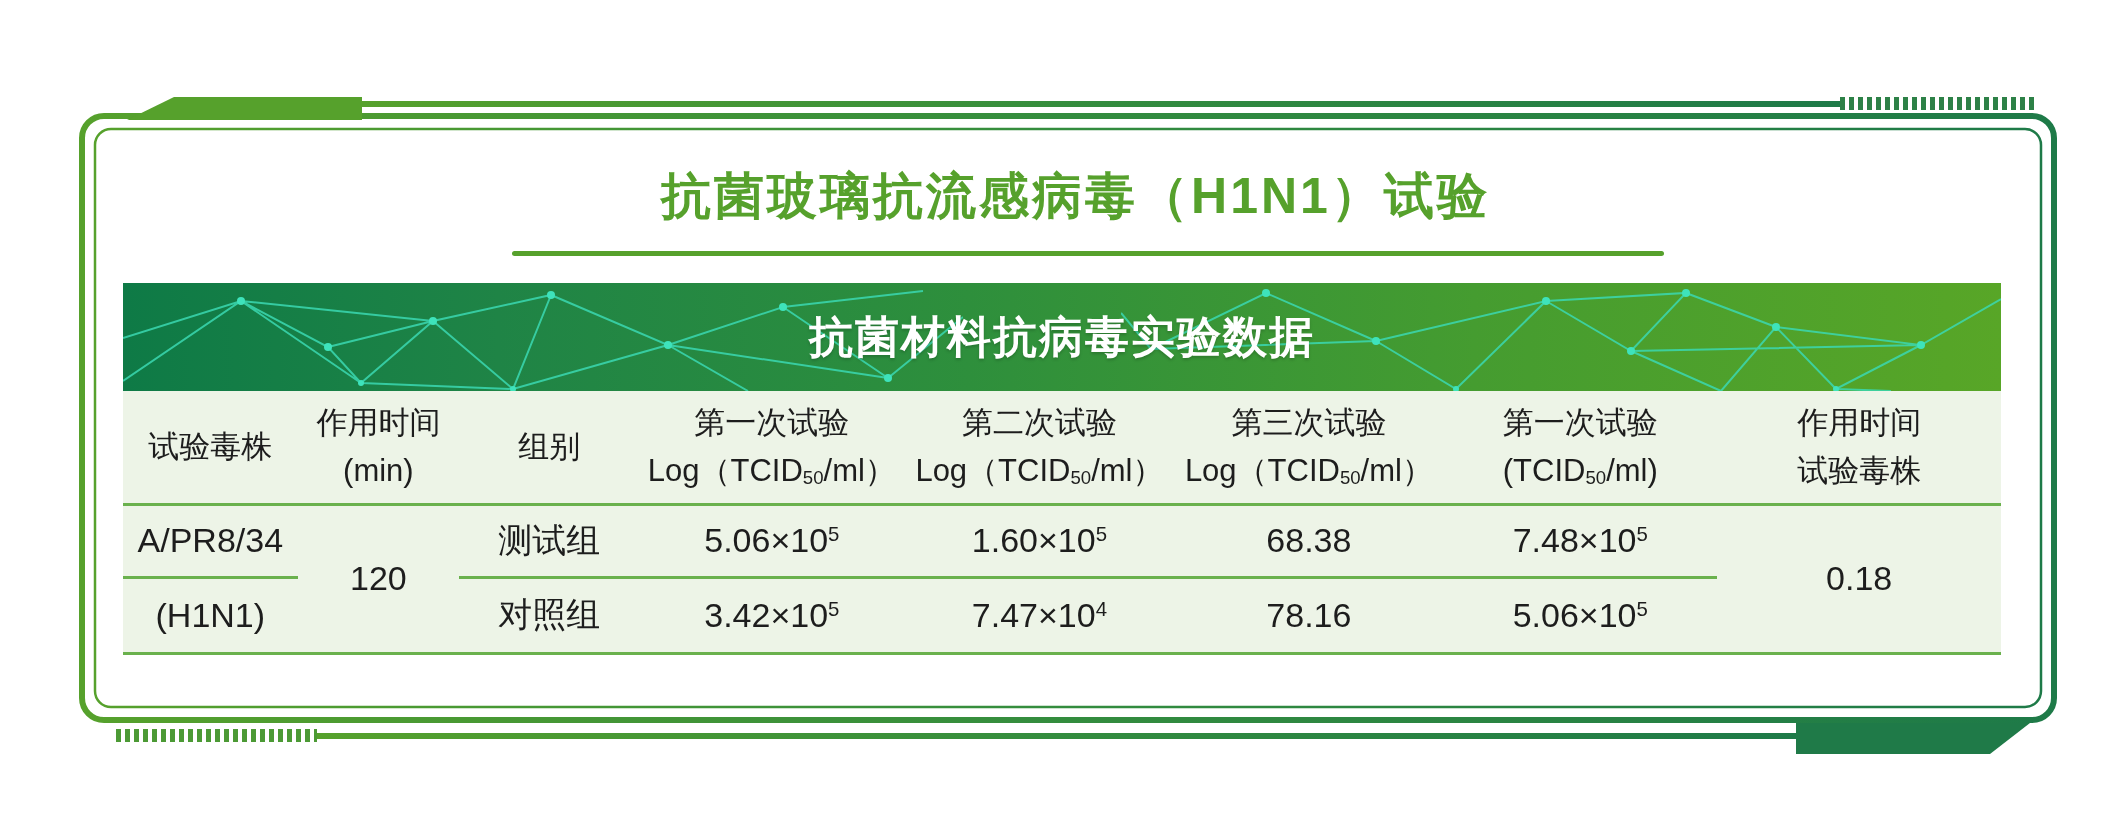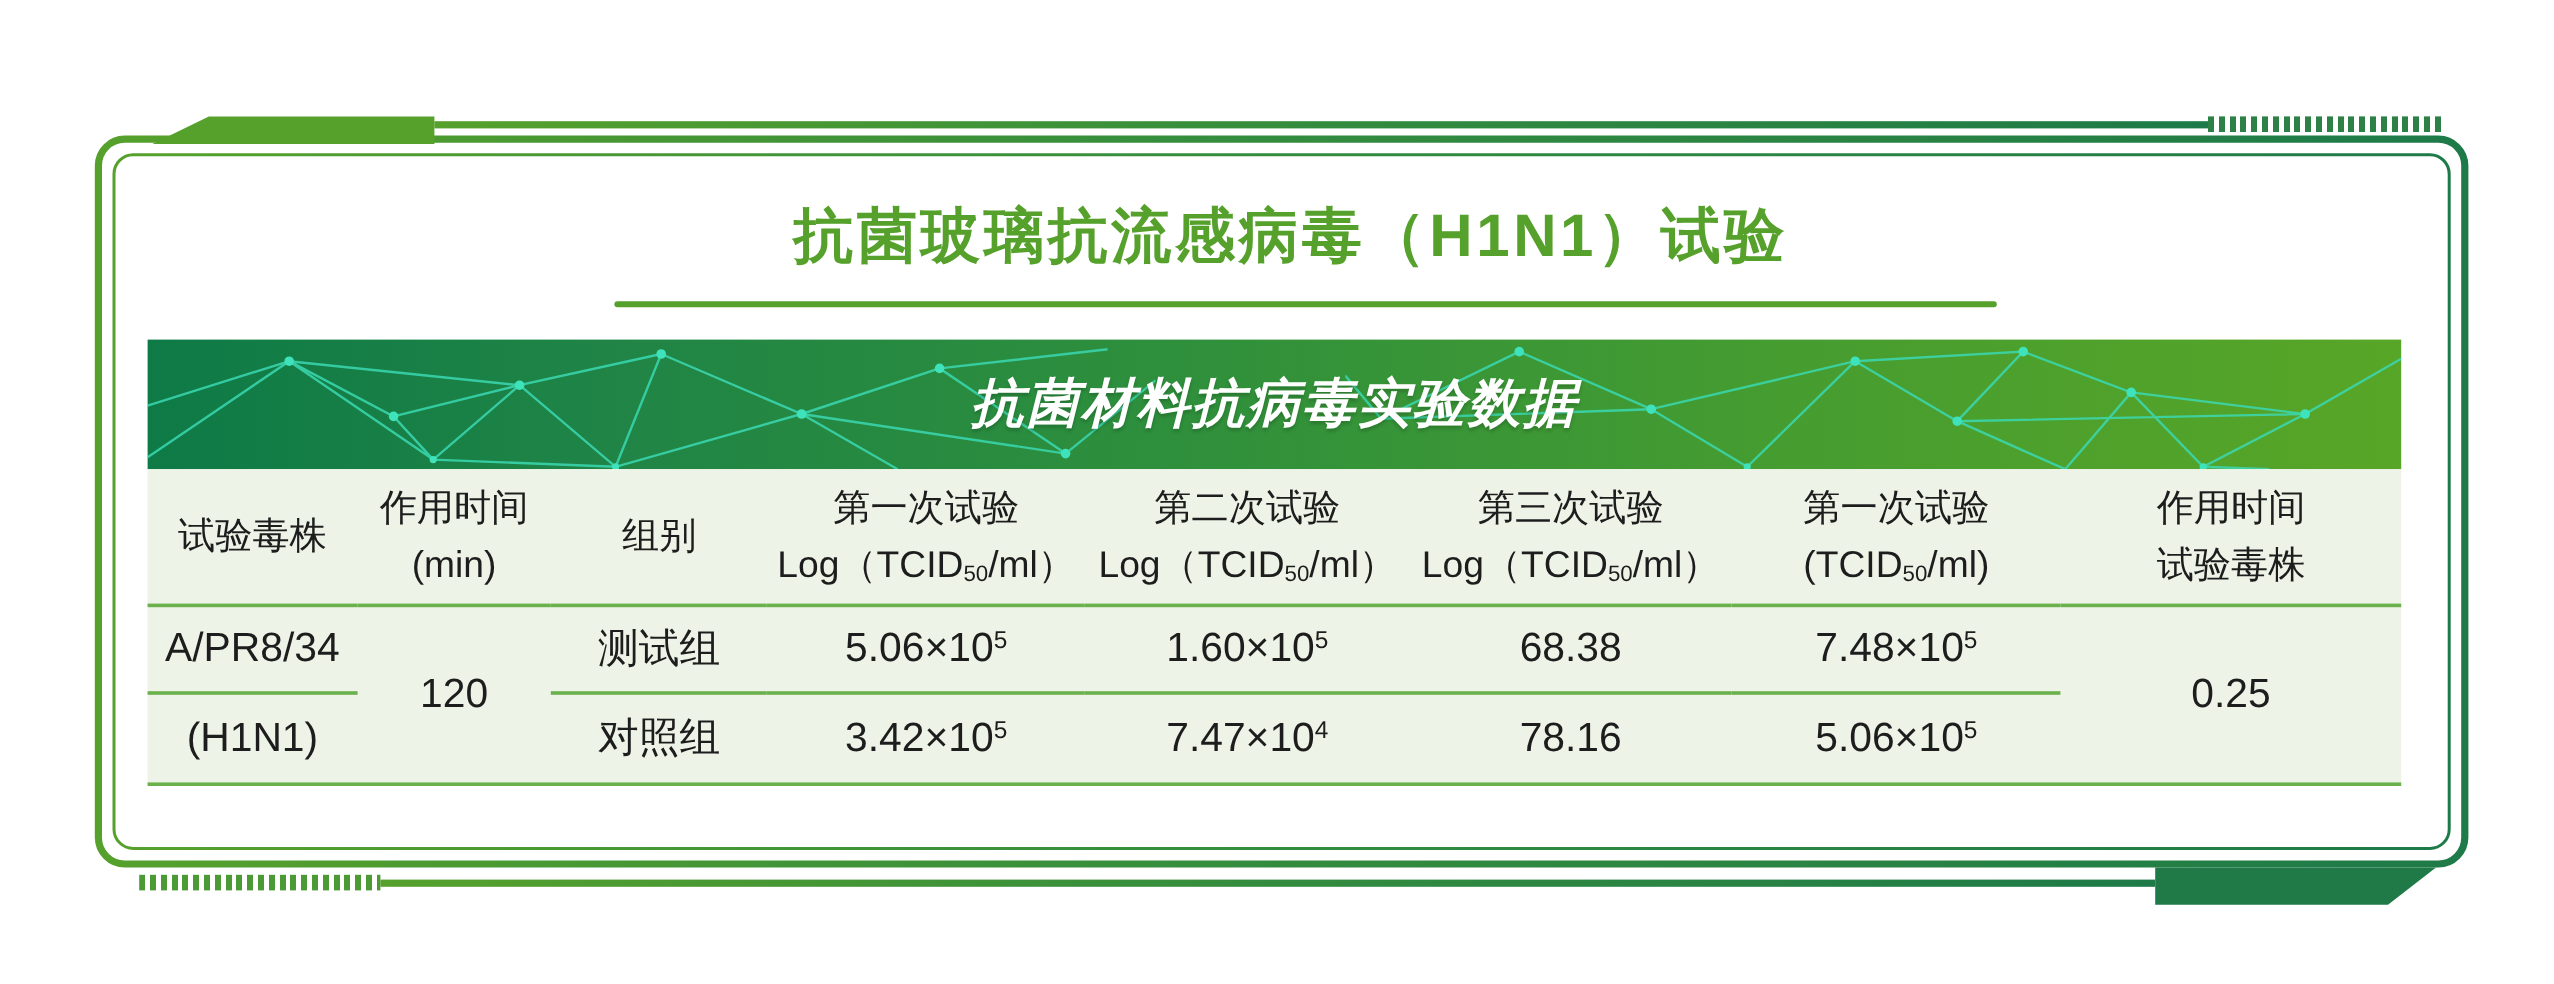--- a/index.html
+++ b/index.html
@@ -28,21 +28,20 @@
   }
   .title-underline {
     position:absolute; left:512px; top:251px; width:1152px; height:5px;
     background:#56a12c; border-radius:3px;
   }
 
   .banner {
     position:absolute; left:123px; top:283px; width:1878px; height:108px;
     background:linear-gradient(90deg,#0e7a46 0%,#1f8446 20%,#2e8f3c 45%,#459c30 72%,#58a627 100%);
     overflow:hidden;
-    font-style:italic;
   }
   .mesh { position:absolute; top:0; height:108px; }
   .mesh-left { left:0; width:840px; }
   .mesh-right { right:0; width:880px; }
   .banner-title {
     position:relative; z-index:2; width:100%; height:108px; line-height:108px;
     text-align:center; font-size:44px; font-weight:bold; color:#ffffff;
     letter-spacing:2px; text-shadow:0 2px 3px rgba(0,0,0,0.18);
   }
 
@@ -174,21 +173,21 @@
           </th>
       </tr>
       <tr class="r1">
         <td>A/PR8/34</td>
         <td class="merged" rowspan="2">120</td>
         <td>测试组</td>
         <td>5.06×10<sup>5</sup></td>
         <td>1.60×10<sup>5</sup></td>
         <td>68.38</td>
         <td>7.48×10<sup>5</sup></td>
-        <td class="merged" rowspan="2">0.25</td>
+        <td class="merged" rowspan="2">0.18</td>
       </tr>
       <tr class="r2">
         <td>(H1N1)</td>
         <td>对照组</td>
         <td>3.42×10<sup>5</sup></td>
         <td>7.47×10<sup>4</sup></td>
         <td>78.16</td>
         <td>5.06×10<sup>5</sup></td>
       </tr>
     </tbody>

